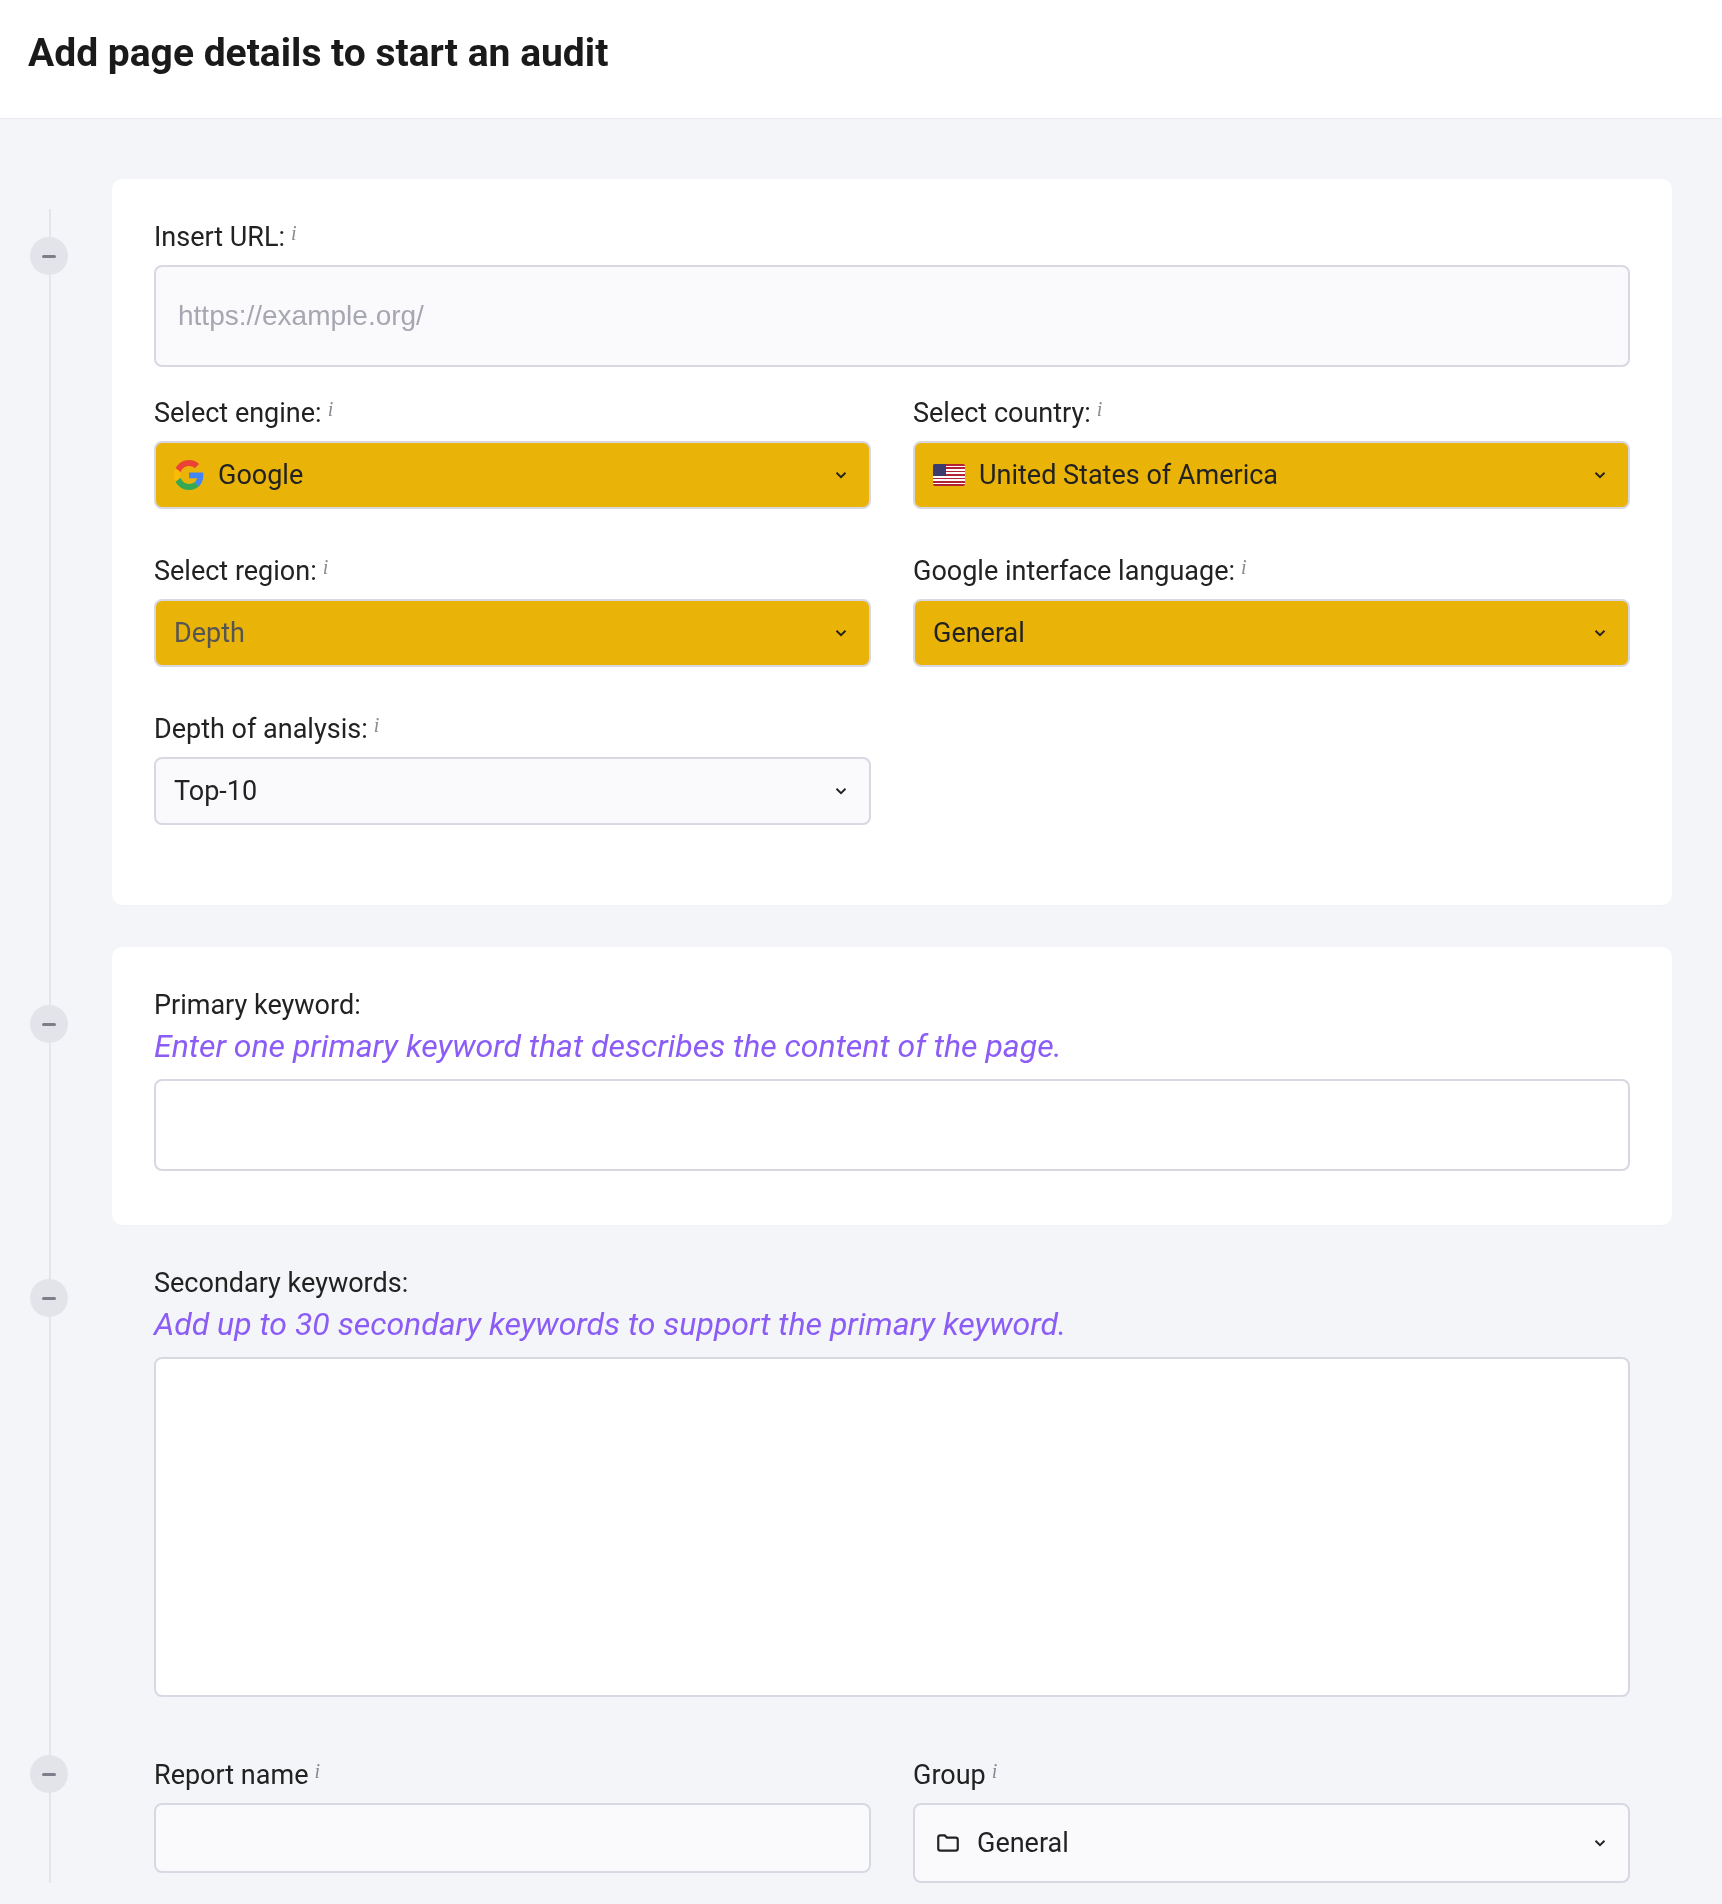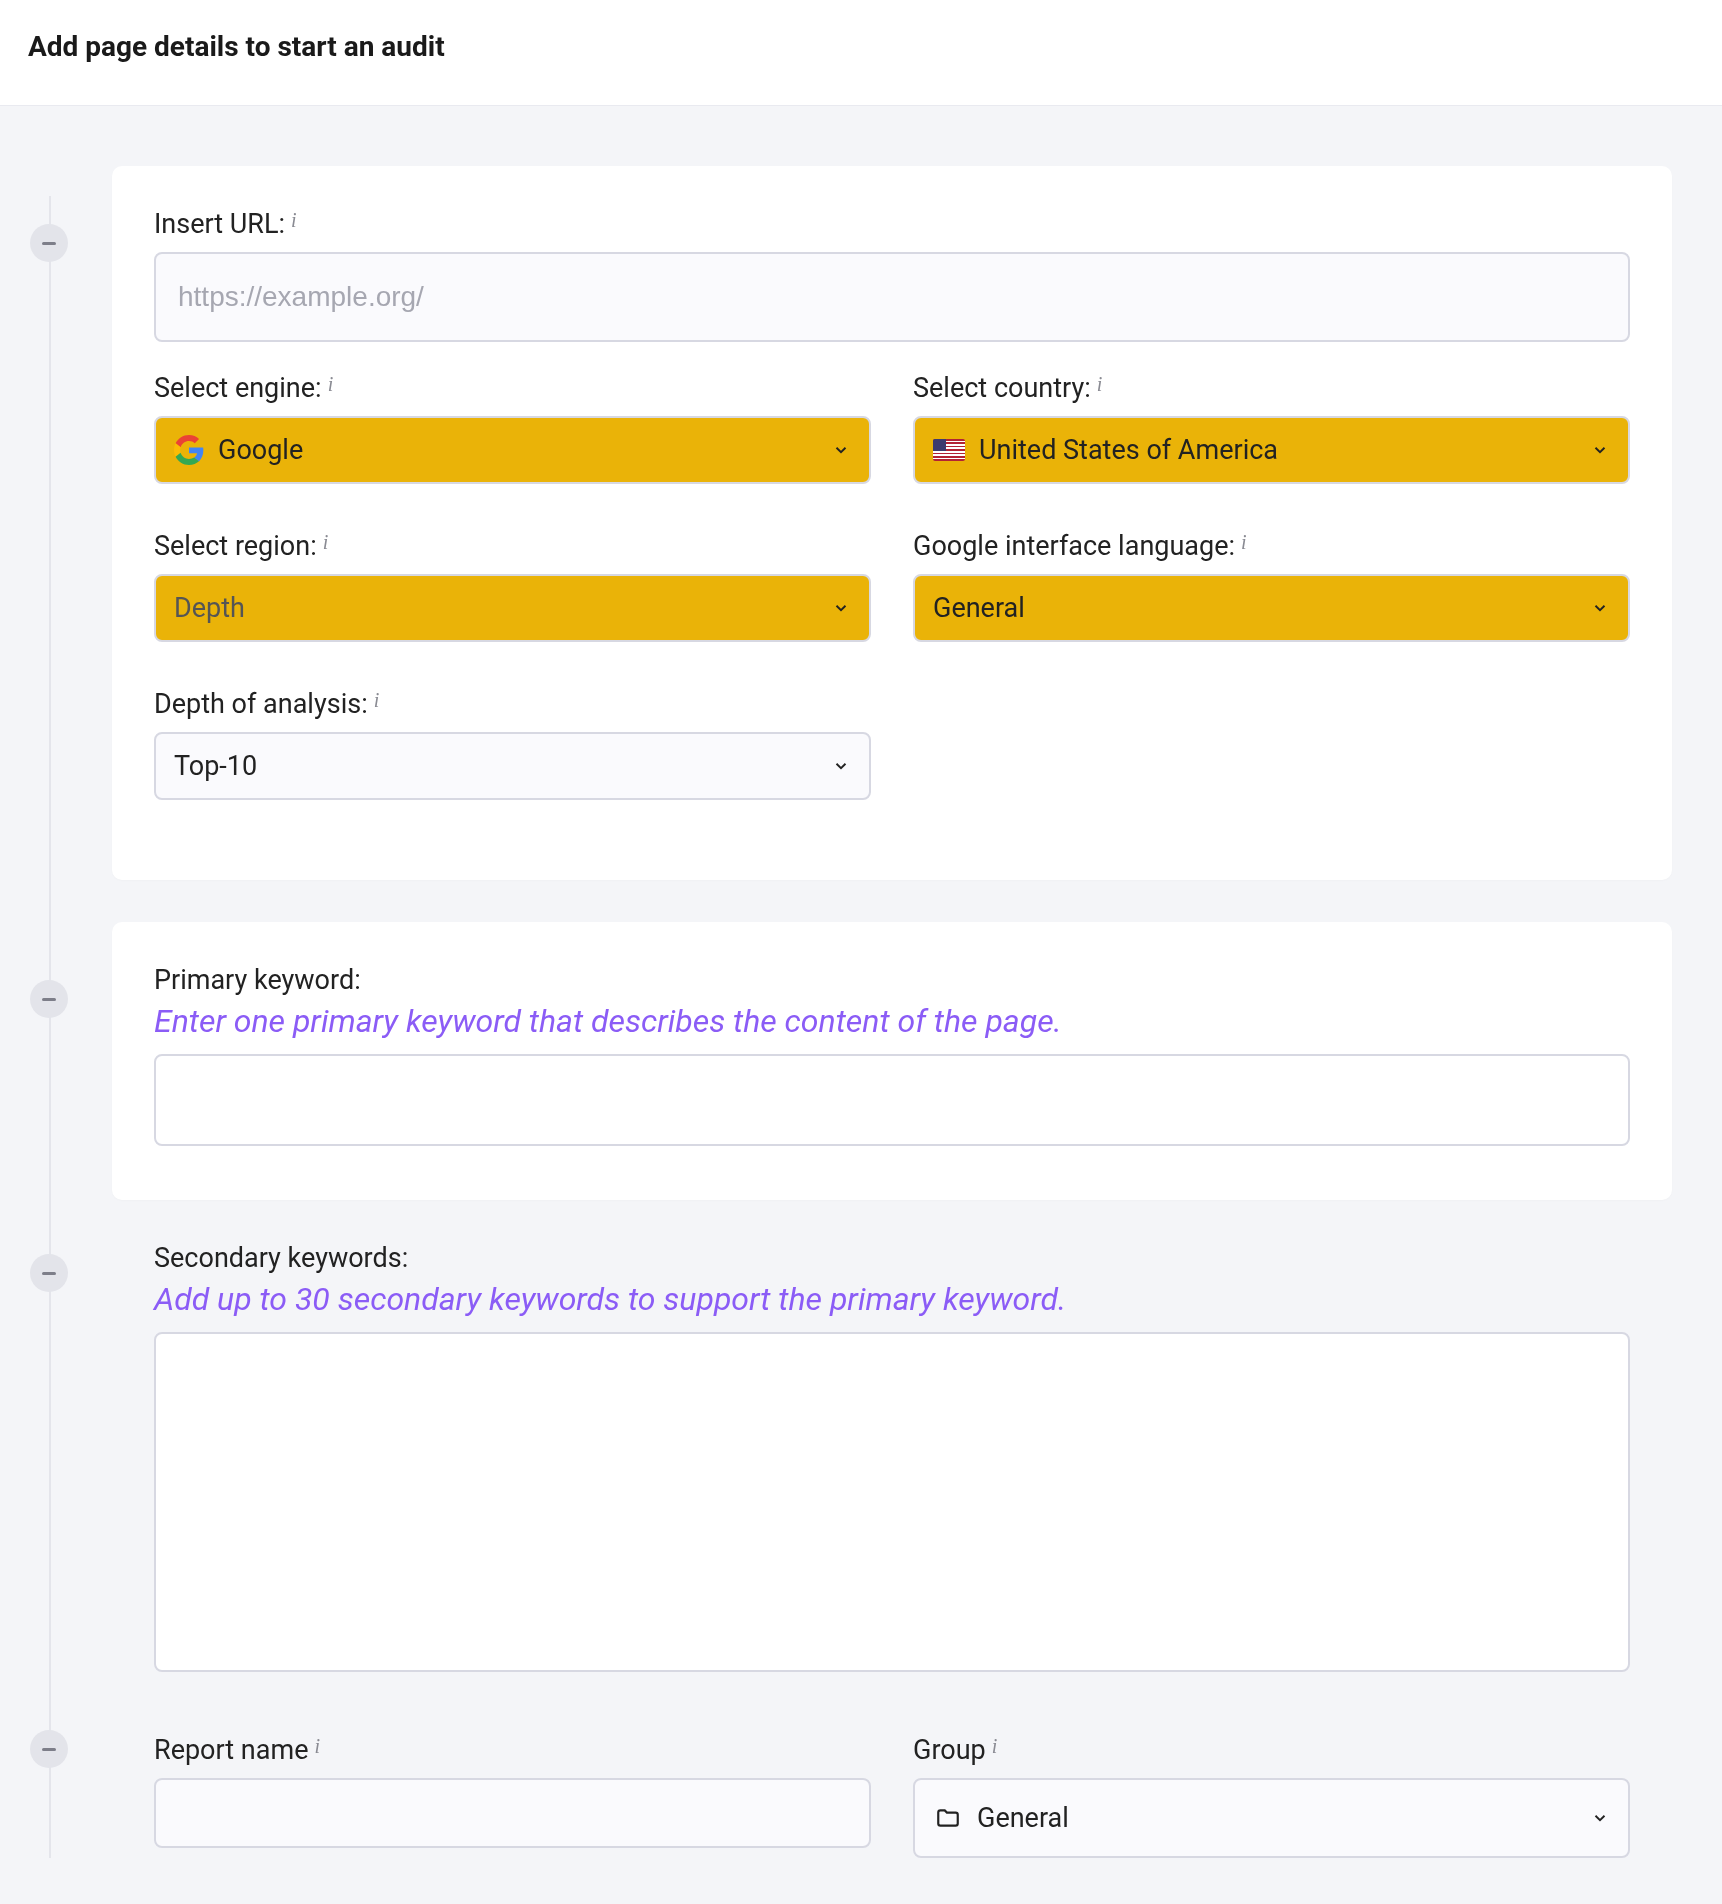--- a/index.html
+++ b/index.html
@@ -8,21 +8,21 @@
     background: #f4f5f8;
     color: #1a1a1a;
     width: 1722px;
   }
   .header {
     background: #fff;
     padding: 30px 28px 42px 28px;
     border-bottom: 1px solid #e9eaf0;
   }
   .header h1 {
-    font-size: 28px;
+    font-size: 39px;
     font-weight: 700;
     color: #1a1a1a;
   }
   .content-wrap {
     padding: 60px 50px 40px 30px;
   }
   .timeline {
     position: relative;
   }
   .timeline-line {
@@ -102,21 +102,21 @@
   .text-input, .select-box, .textarea-box {
     width: 100%;
     border: 2px solid #d7d8e2;
     border-radius: 8px;
     background: #fafafd;
     font-size: 28px;
     color: #222;
     outline: none;
   }
   .text-input {
-    height: 90px;
+    height: 102px;
     padding: 0 22px;
   }
   .text-input.small {
     height: 70px;
     font-size: 26px;
   }
   .text-input::placeholder { color: #a6a7b1; }
   .select-box {
     height: 68px;
     padding: 0 18px;

